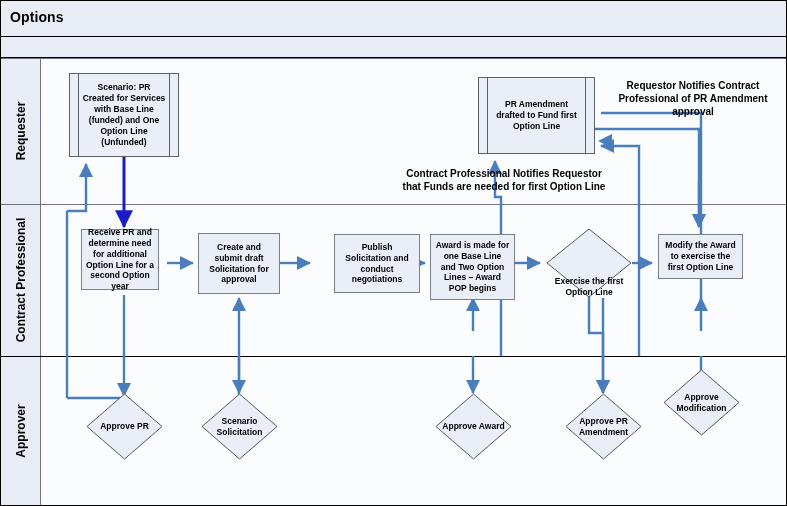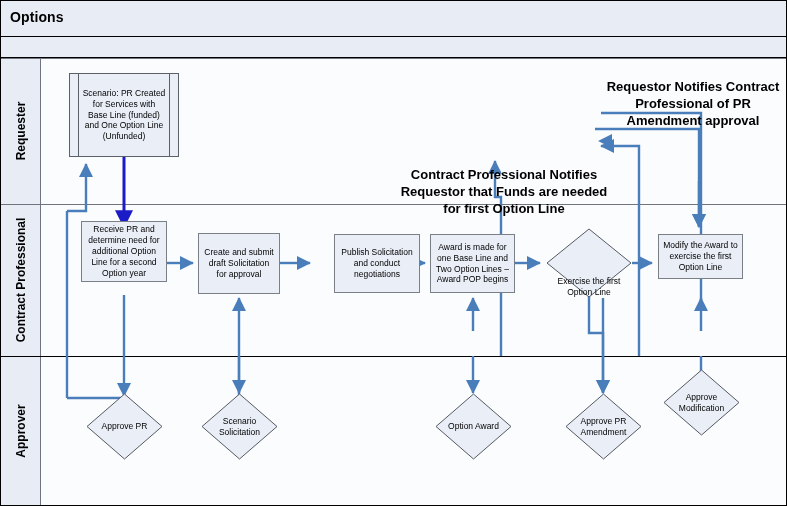--- a/index.html
+++ b/index.html
@@ -38,21 +38,21 @@
   }
   .lane-body{
     position:absolute;left:40px;top:0;right:0;height:100%;
     background:#fbfcfe;box-sizing:border-box;
   }
   .lane-div{position:absolute;left:0;width:787px;height:1px;background:#6f7480;}
   
   .node{
     position:absolute;box-sizing:border-box;
     display:flex;align-items:center;justify-content:center;text-align:center;
-    font-size:8.5px;font-weight:normal;color:#000;line-height:1.28;
+    font-size:8.5px;font-weight:bold;color:#000;line-height:1.28;
     z-index:6;
   }
   .process{
     background:#e9eef7;border:1px solid #7a7f88;
     box-shadow:0 0 0 0 transparent;
     padding:2px 4px;
   }
   .predef{
     background:#e9eef7;border:1px solid #5c6068;
     padding:2px 12px;
@@ -64,21 +64,21 @@
   .predef:after{right:8px;}
   .decision{
     background:transparent;border:none;
   }
   .decision svg{position:absolute;left:0;top:0;}
   .decision .dtext{position:relative;z-index:2;padding:0 6px;}
   
   #wires{position:absolute;left:0;top:0;width:787px;height:506px;z-index:4;}
   
   .annot{
-    position:absolute;font-size:13px;font-weight:bold;color:#000;
+    position:absolute;font-size:10px;font-weight:bold;color:#000;
     line-height:1.3;text-align:center;z-index:7;
   }
 </style>
 </head>
 <body>
 
 <div id="canvas">
 
   <div class="title-band">
     <div class="title-text">Options</div>
@@ -184,34 +184,37 @@
       <path d="M638,355 L638,145 L600,145" marker-end="url(#ah)"></path>
 
       <path d="M588,262 L588,332 L602,332 L602,392" marker-end="url(#ah)"></path>
     </g>
   </svg>
 
   <div class="node predef" style="left:68px;top:72px;width:110px;height:84px;">
     <span>Scenario:  PR Created for Services with Base Line (funded) and One Option Line (Unfunded)</span>
   </div>
 
-
-  <div class="node process" style="left:80px;top:220px;width:86px;height:61px;">
+  <div class="node predef" style="left:477px;top:76px;width:117px;height:77px;">
+    <span>PR Amendment drafted to Fund first Option Line</span>
+  </div>
+
+  <div class="node process" style="left:80px;top:228px;width:78px;height:61px;">
     <span>Receive PR and determine need for additional Option Line for a second Option year</span>
   </div>
 
   <div class="node process" style="left:197px;top:232px;width:82px;height:61px;">
     <span>Create and submit draft Solicitation for approval</span>
   </div>
 
   <div class="node process" style="left:333px;top:233px;width:86px;height:59px;">
     <span>Publish Solicitation and conduct negotiations</span>
   </div>
 
-  <div class="node process" style="left:429px;top:233px;width:85px;height:59px;justify-content:flex-end;">
+  <div class="node process" style="left:429px;top:233px;width:85px;height:66px;justify-content:flex-end;">
     <span>Award is made for one Base Line and Two Option Lines – Award POP begins</span>
   </div>
 
   <div class="node decision" style="left:545px;top:227px;width:86px;height:70px;align-items:flex-end;">
     <svg width="86" height="70">
       <polygon points="43,1 85,35 43,69 1,35" fill="#e9eef7" stroke="#555a62" stroke-width="1"></polygon>
     </svg>
     <span class="dtext">Exercise the first Option Line</span>
   </div>
 
@@ -230,21 +233,21 @@
     <svg width="77" height="67">
       <polygon points="38.5,1 76,33.5 38.5,66 1,33.5" fill="#e9eef7" stroke="#555a62" stroke-width="1"></polygon>
     </svg>
     <span class="dtext">Scenario Solicitation</span>
   </div>
 
   <div class="node decision" style="left:434px;top:392px;width:77px;height:67px;">
     <svg width="77" height="67">
       <polygon points="38.5,1 76,33.5 38.5,66 1,33.5" fill="#e9eef7" stroke="#555a62" stroke-width="1"></polygon>
     </svg>
-    <span class="dtext">Option Award</span>
+    <span class="dtext">Approve Award</span>
   </div>
 
   <div class="node decision" style="left:564px;top:392px;width:77px;height:67px;">
     <svg width="77" height="67">
       <polygon points="38.5,1 76,33.5 38.5,66 1,33.5" fill="#e9eef7" stroke="#555a62" stroke-width="1"></polygon>
     </svg>
     <span class="dtext">Approve PR Amendment</span>
   </div>
 
   <div class="node decision" style="left:662px;top:368px;width:77px;height:67px;">

